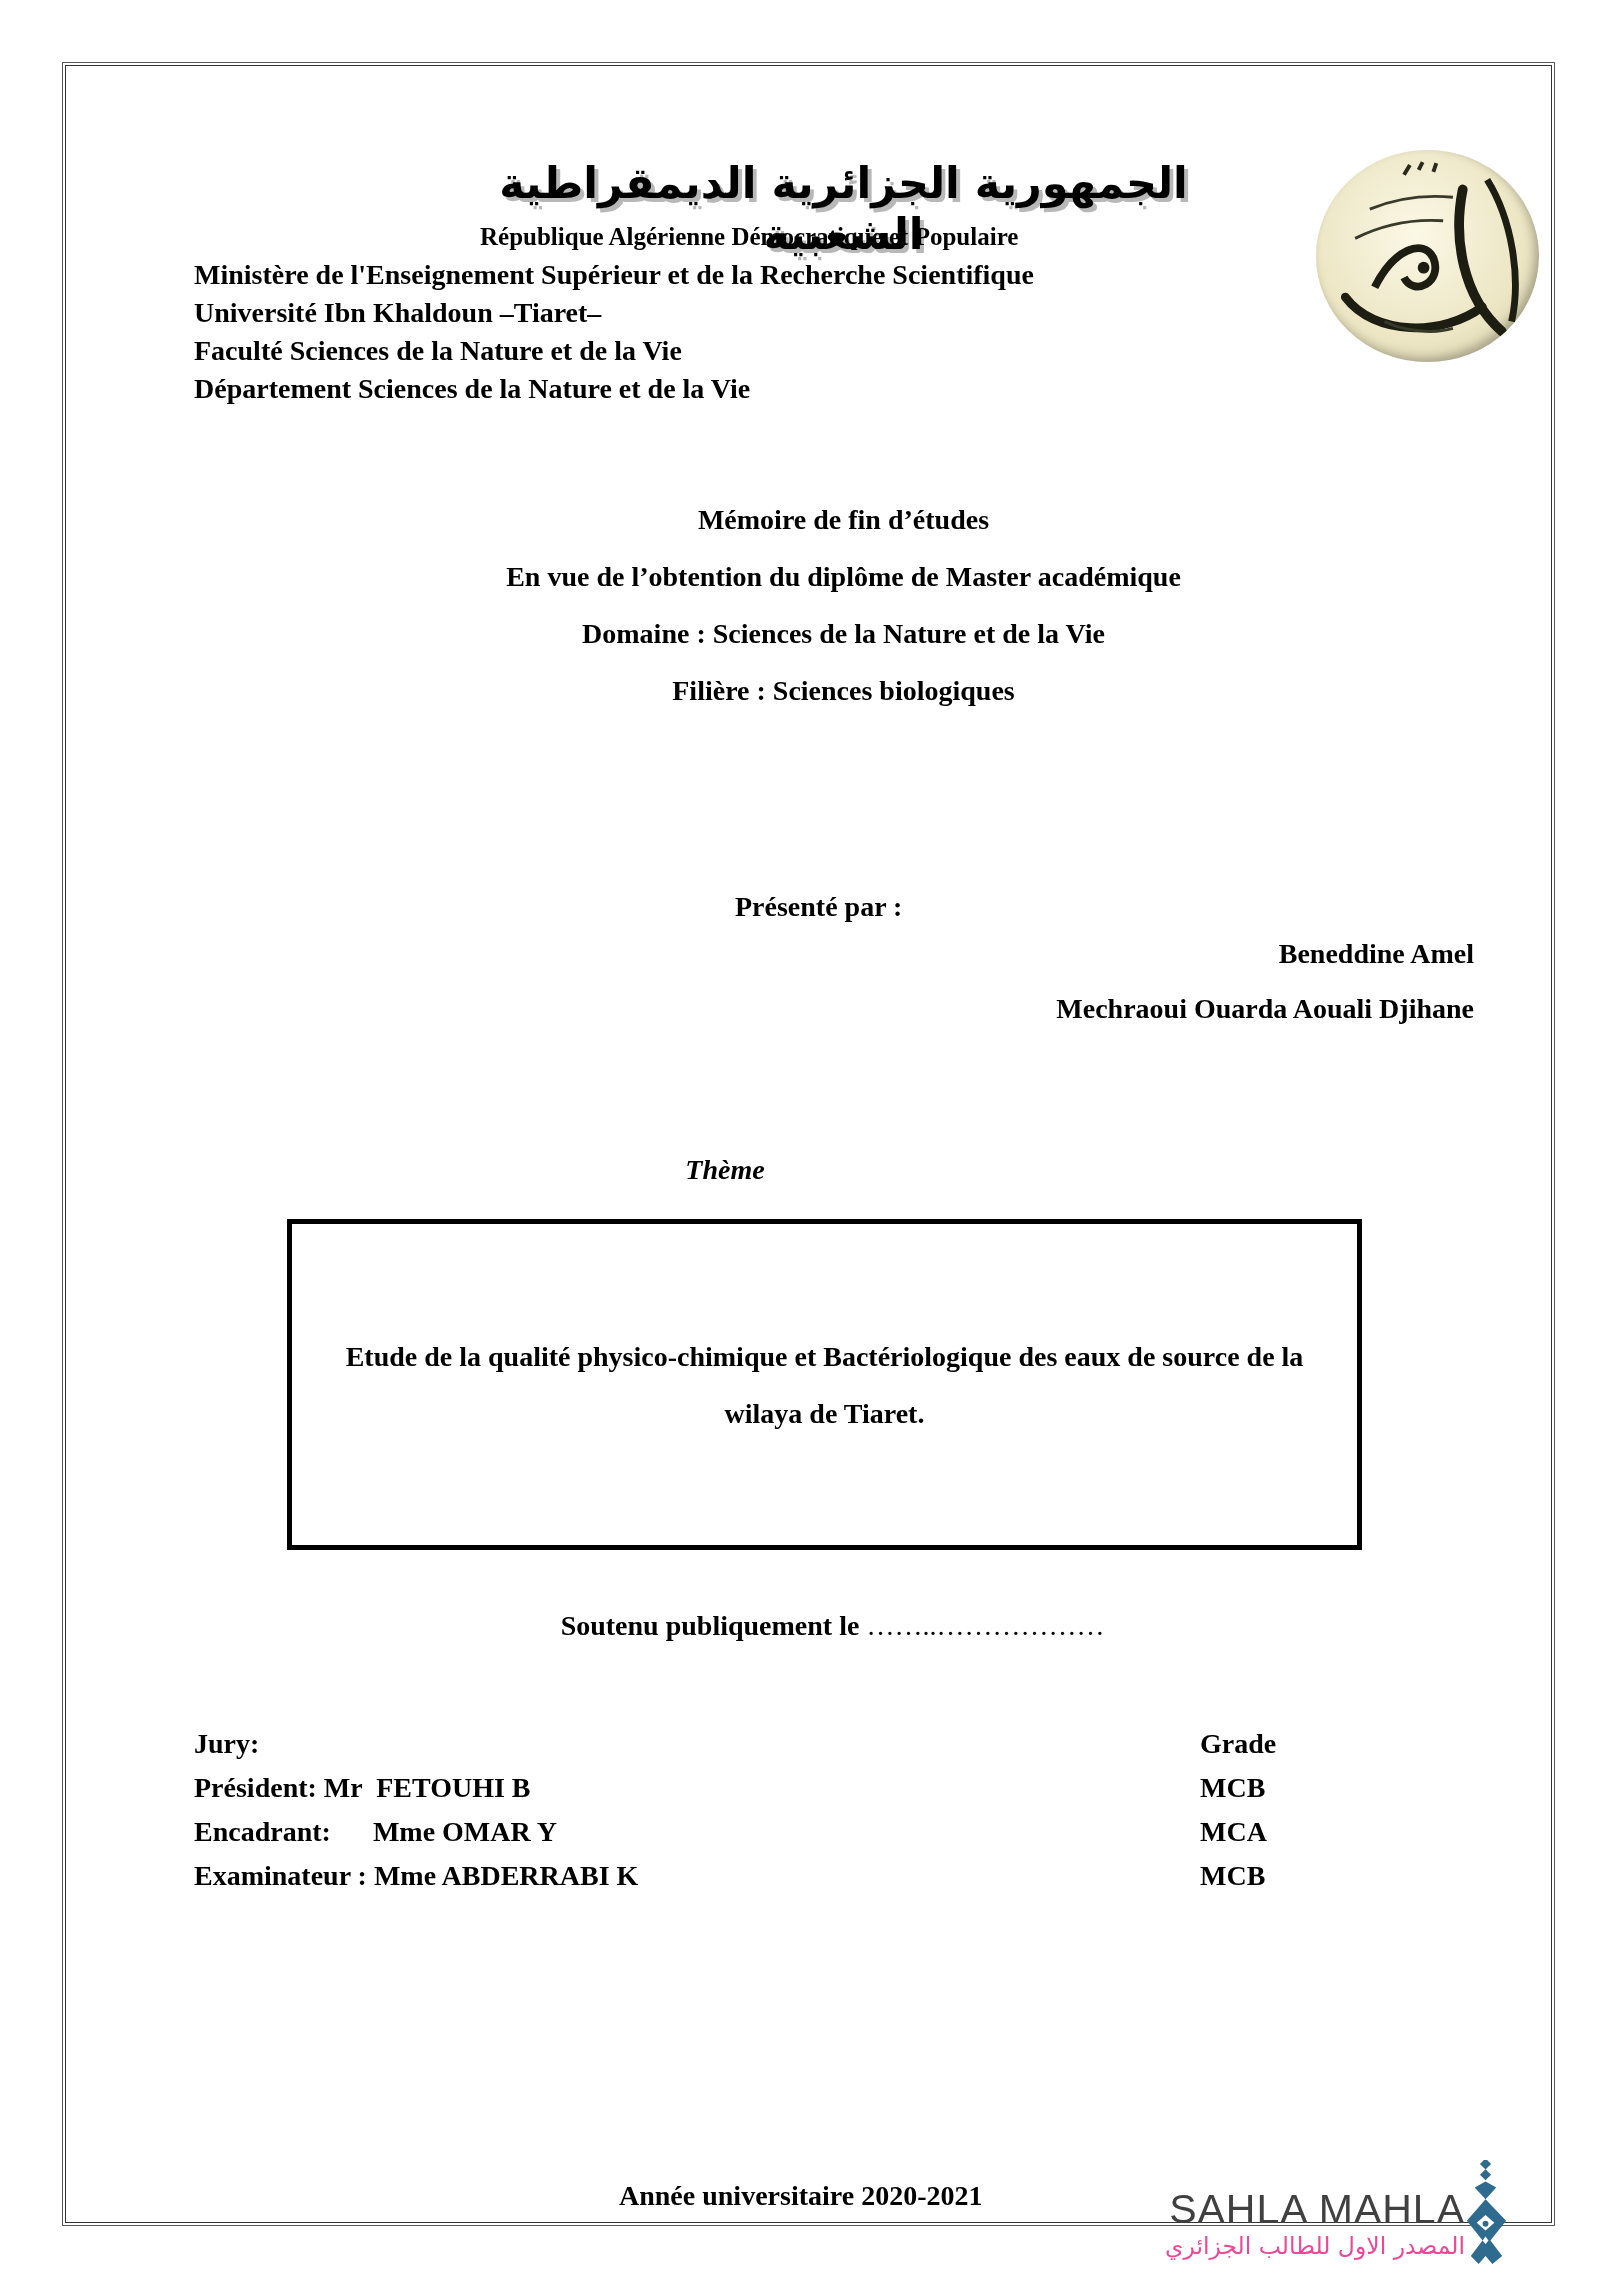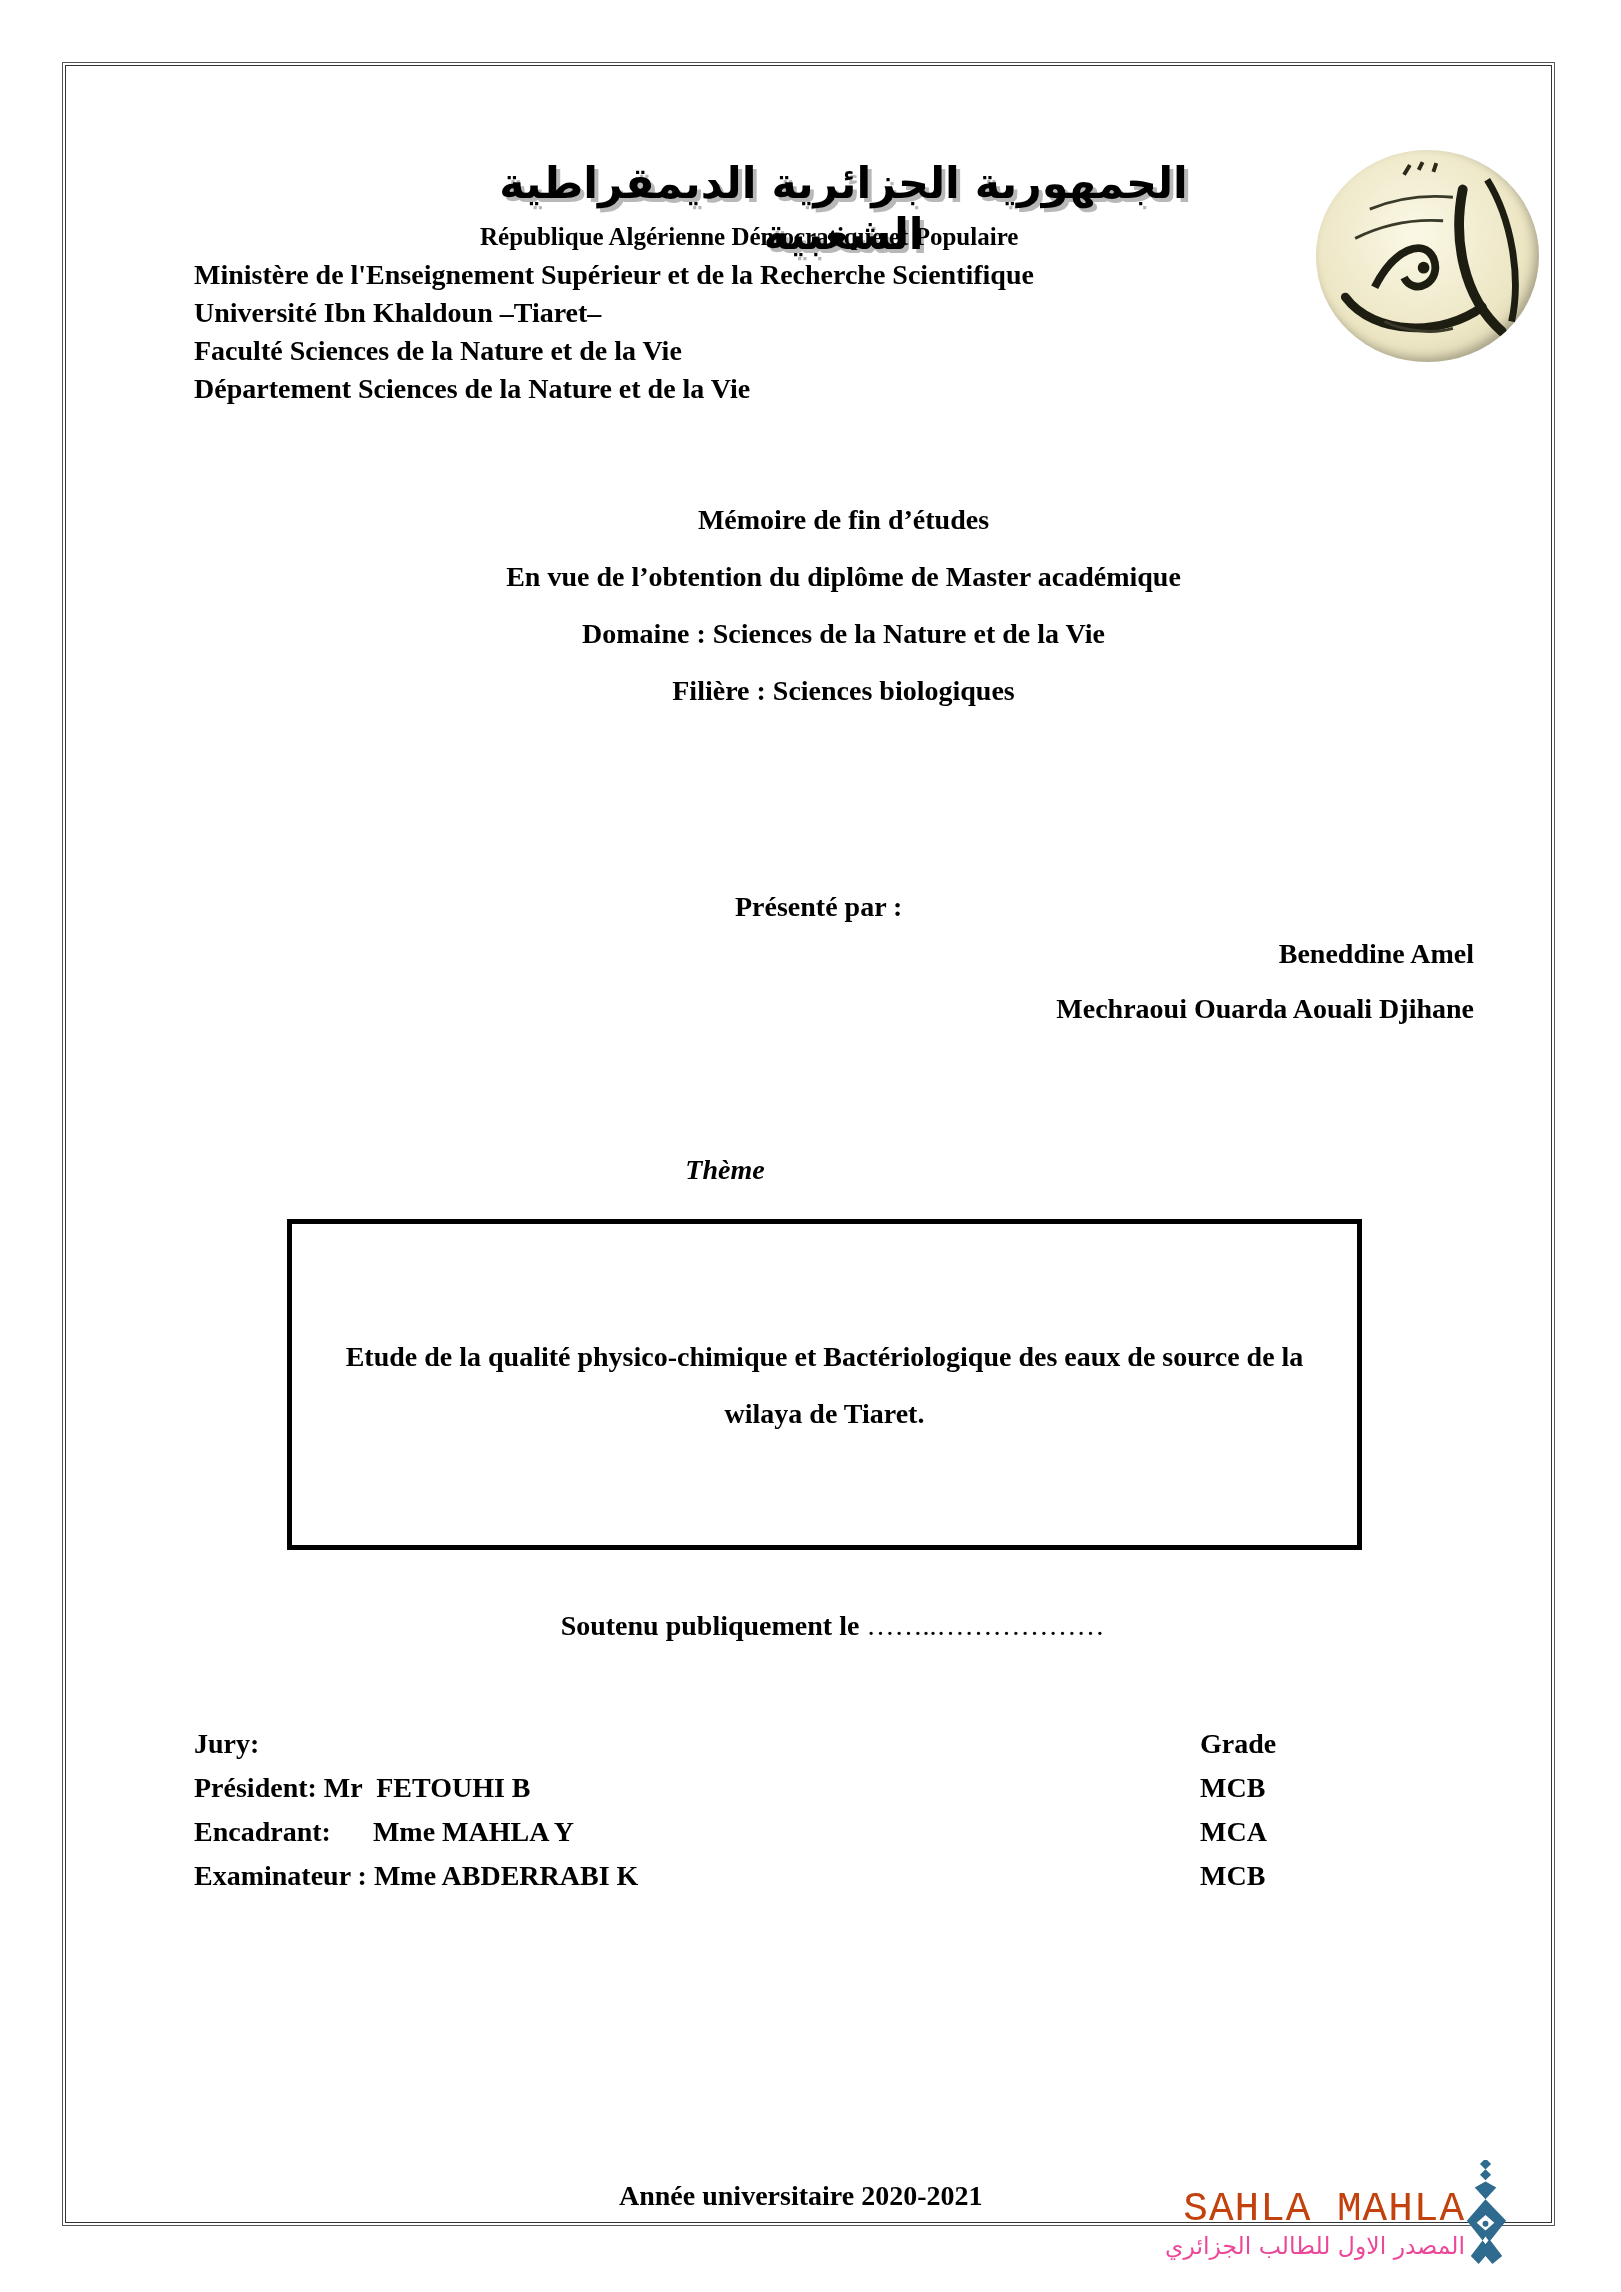--- a/index.html
+++ b/index.html
@@ -159,23 +159,23 @@
       white-space: nowrap;
     }
 
     .sahla-brand {
       left: 1093px;
       top: 2139px;
       width: 372px;
       text-align: right;
     }
     .sahla-name {
-      font-family: Liberation Mono, monospace;
+      font-family: Liberation Sans, sans-serif;
       font-size: 41px;
-      color: #c2410c;
+      color: #404040;
       letter-spacing: 1px;
       line-height: 45px;
       white-space: nowrap;
     }
     .sahla-tag {
       font-family: "DejaVu Sans", sans-serif;
       font-size: 23.5px;
       color: #ec4899;
       direction: rtl;
       line-height: 29px;
@@ -244,21 +244,21 @@
 <div class="abs jury">
   <div class="jury-row">
     <div class="jury-role">Jury:</div>
     <div class="jury-grade">Grade</div>
   </div>
   <div class="jury-row">
     <div class="jury-role">Président: Mr  FETOUHI B</div>
     <div class="jury-grade">MCB</div>
   </div>
   <div class="jury-row">
-    <div class="jury-role">Encadrant:      Mme MAHLA Y</div>
+    <div class="jury-role">Encadrant:      Mme OMAR Y</div>
     <div class="jury-grade">MCA</div>
   </div>
   <div class="jury-row">
     <div class="jury-role">Examinateur : Mme ABDERRABI K</div>
     <div class="jury-grade">MCB</div>
   </div>
 </div>
 
 <div class="abs annee">Année universitaire 2020-2021</div>
 

